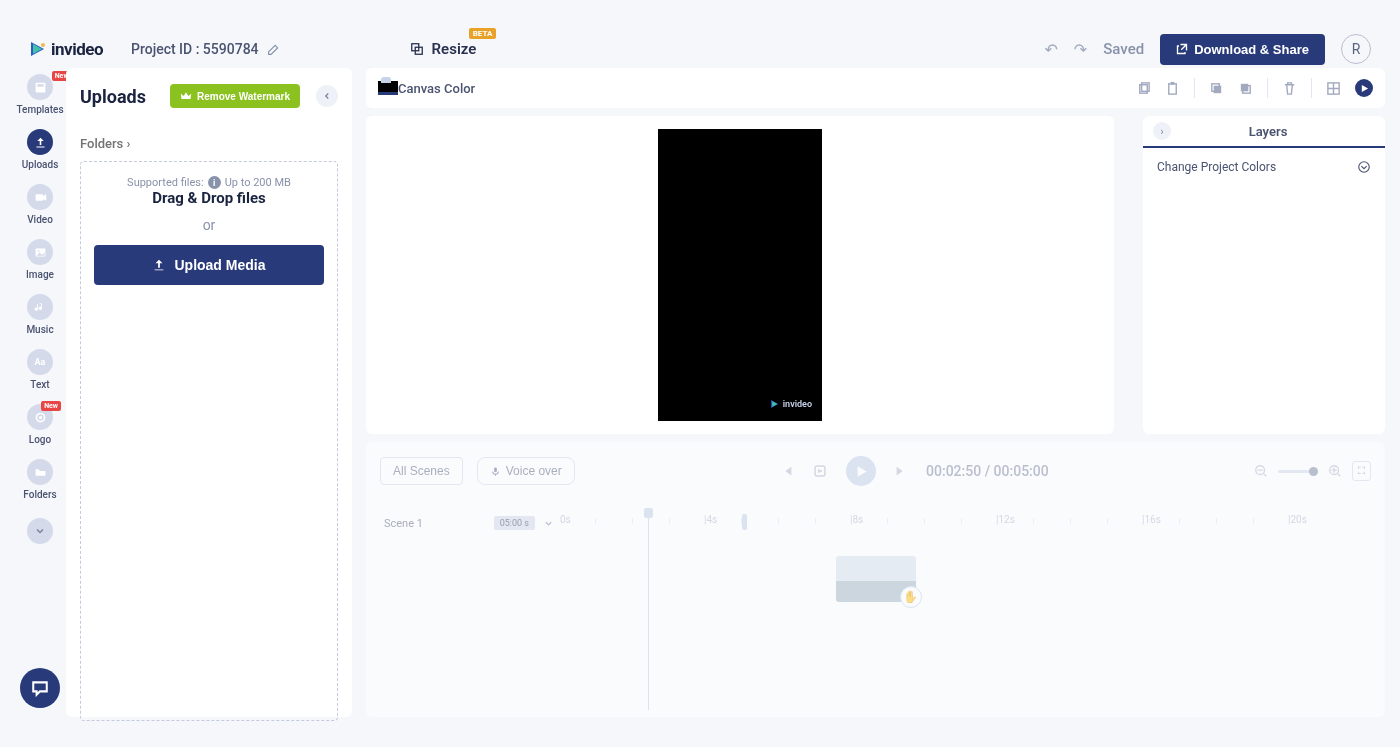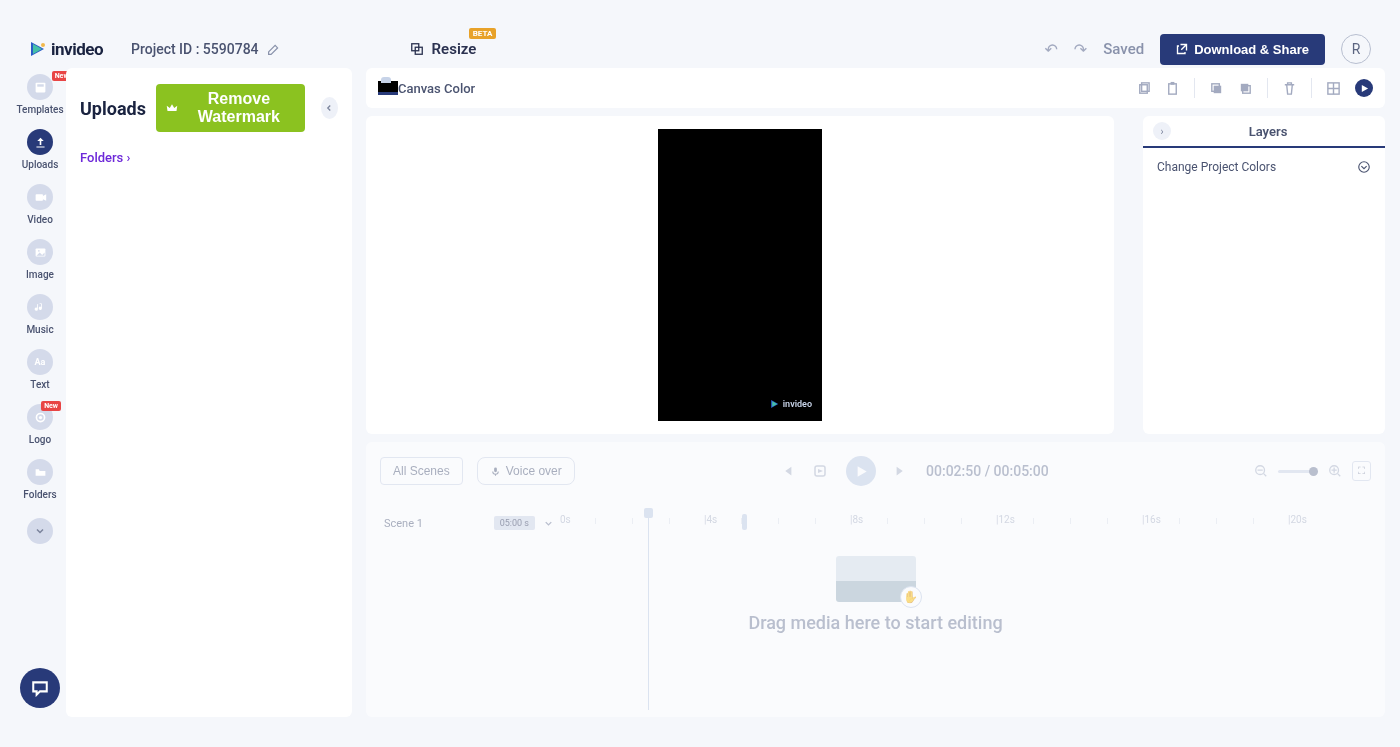--- a/index.html
+++ b/index.html
@@ -31,23 +31,23 @@
 .nav-icon { width: 26px; height: 26px; border-radius: 50%; background: #d4daea; display: flex; align-items: center; justify-content: center; color: #fff; }
 .nav-icon.active { background: #283a79; }
 .nav-label { font-size: 10px; color: #4a5370; font-weight: 500; }
 .new-badge { position: absolute; top: -3px; right: -8px; background: #e84545; color: #fff; font-size: 7px; font-weight: 700; padding: 1px 3px; border-radius: 2px; }
 .nav-expand { width: 26px; height: 26px; border-radius: 50%; background: #d4daea; display: flex; align-items: center; justify-content: center; color: #7a839c; margin-top: 4px; cursor: pointer; }
 
 
 .uploads-panel { position: absolute; top: 68px; left: 66px; width: 286px; bottom: 30px; background: #fff; border-radius: 6px; padding: 16px 14px; }
 .uploads-header { display: flex; align-items: center; gap: 10px; }
 .uploads-title { font-size: 18px; font-weight: 700; color: #1a2340; }
-.remove-wm { background: #8bc220; color: #fff; border: none; padding: 6px 10px; border-radius: 4px; font-size: 16px; font-weight: 600; cursor: pointer; display: flex; align-items: center; gap: 5px; margin-left: auto; }
+.remove-wm { background: #8bc220; color: #fff; border: none; padding: 6px 10px; border-radius: 4px; font-size: 10px; font-weight: 600; cursor: pointer; display: flex; align-items: center; gap: 5px; margin-left: auto; }
 .collapse-panel { width: 22px; height: 22px; border-radius: 50%; background: #eef1f8; display: flex; align-items: center; justify-content: center; color: #7a839c; cursor: pointer; margin-left: 6px; }
-.folders-crumb { margin-top: 18px; font-size: 13px; color: #6d28d9; font-weight: 500; cursor: pointer; }
+.folders-crumb { margin-top: 28px; font-size: 13px; color: #737373; font-weight: 500; cursor: pointer; }
 .dropzone { margin-top: 10px; border: 1.5px dashed #c4cadd; border-radius: 4px; height: 560px; display: flex; flex-direction: column; align-items: center; padding: 14px 12px; }
 .supported { font-size: 11px; color: #8992ab; display: flex; align-items: center; gap: 4px; }
 .info-dot { width: 13px; height: 13px; border-radius: 50%; background: #8992ab; color: #fff; display: inline-flex; align-items: center; justify-content: center; font-size: 9px; font-weight: 700; }
 .drop-main { margin-top: auto; margin-bottom: auto; text-align: center; }
 .drop-title { font-size: 15px; font-weight: 700; color: #1a2340; }
 .drop-or { font-size: 14px; color: #8992ab; margin-top: 10px; }
 .upload-btn { background: #283a79; color: #fff; border: none; padding: 12px 18px; border-radius: 4px; font-size: 14px; font-weight: 600; cursor: pointer; display: flex; align-items: center; gap: 8px; margin-top: 12px; width: 230px; justify-content: center; }
 .drop-spacer { flex: 1; }
 
 
@@ -246,20 +246,40 @@
         </span>
       <span>Remove Watermark</span>
     </button>
     <div class="collapse-panel">
       <svg width="10" height="10" viewBox="0 0 16 16">
           <path d="M10 4L6 8l4 4" fill="none" stroke="currentColor" stroke-width="2"></path>
         </svg>
     </div>
   </div>
   <div class="folders-crumb">Folders ›</div>
+  <div class="dropzone">
+    <div class="supported">
+      <span>Supported files:</span>
+      <span class="info-dot">i</span>
+      <span>Up to 200 MB</span>
+    </div>
+    <div class="drop-main">
+      <div class="drop-title">Drag &amp; Drop files</div>
+      <div class="drop-or">or</div>
+      <button class="upload-btn">
+        <span>
+            <svg width="14" height="14" viewBox="0 0 16 16">
+              <path d="M8 2l4 4H9v5H7V6H4l4-4zM3 13h10v1H3z" fill="currentColor"></path>
+            </svg>
+          </span>
+        <span>Upload Media</span>
+      </button>
+    </div>
+    <div class="drop-spacer"></div>
+  </div>
 </div>
 
 <div class="main-toolbar">
   <div class="canvas-color">
     <div class="color-swatch"></div>
     <span class="canvas-label">Canvas Color</span>
   </div>
   <div class="tb-right">
     <span class="tb-ico">
         <svg width="15" height="15" viewBox="0 0 16 16">
@@ -429,21 +449,20 @@
       <span class="tick-minor" style="left:621px"></span>
         <span class="tick-minor" style="left:658px"></span>
         <span class="tick-minor" style="left:695px"></span>
     </div>
   </div>
 
   <div class="tl-drop">
     <div class="thumb-placeholder">
       <div class="hand-cursor">✋</div>
     </div>
-    <div class="tl-drop-text">Drag media here to start editing</div>
   </div>
 </div>
 
 <div class="chat-fab">
   <svg width="18" height="18" viewBox="0 0 16 16">
       <path d="M2 3h12v8H8l-3 3v-3H2V3z" fill="none" stroke="currentColor" stroke-width="1.8"></path>
     </svg>
 </div>
 
 </body></html>

